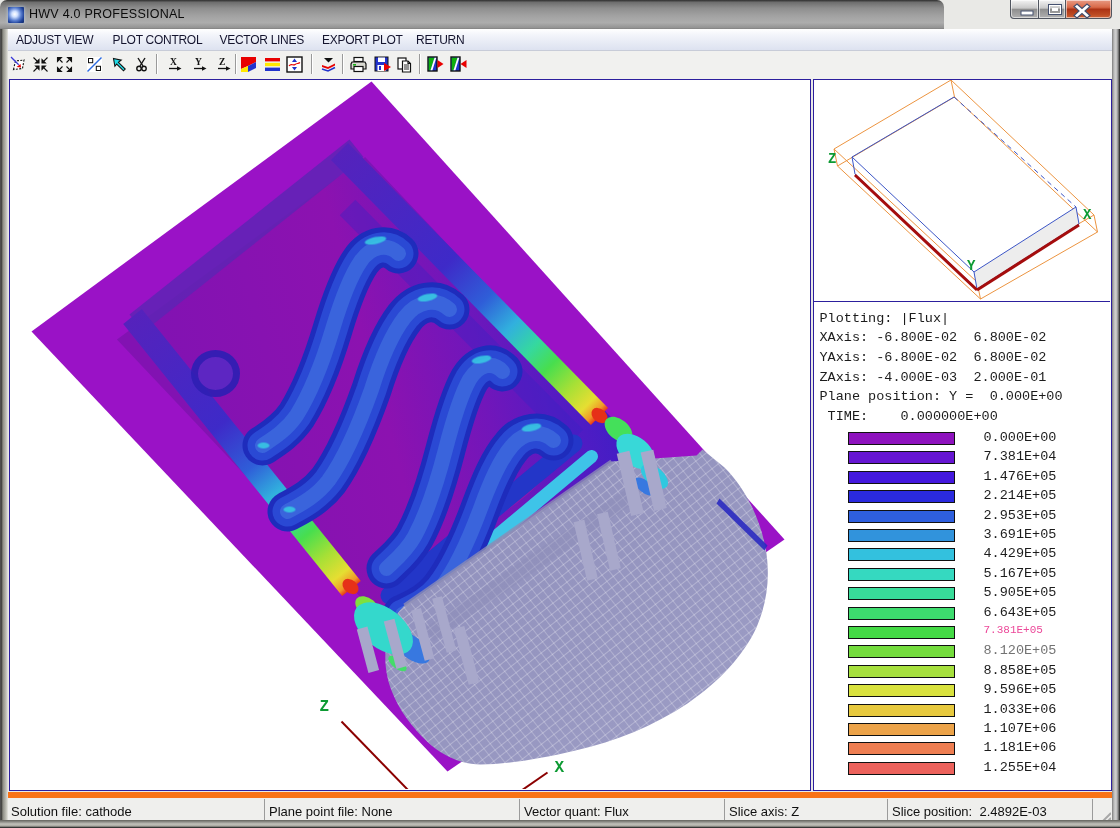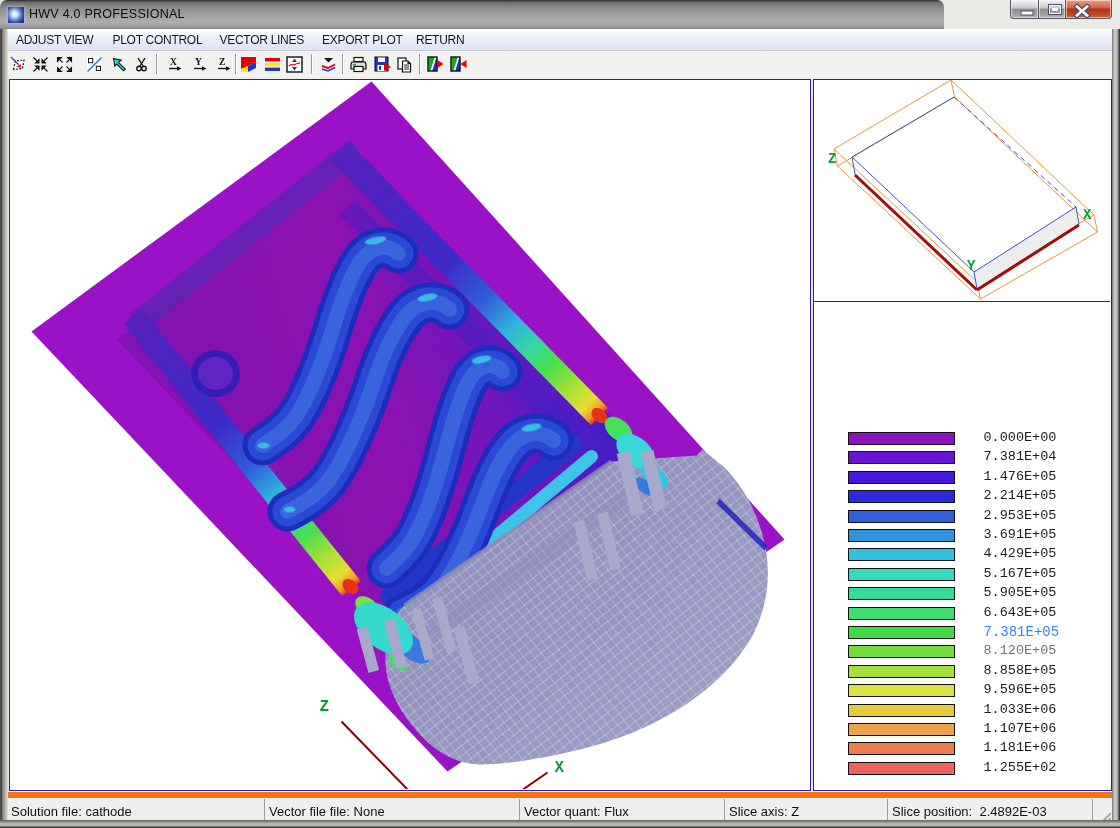--- a/index.html
+++ b/index.html
@@ -421,20 +421,26 @@
         <line x1="163" y1="210" x2="265" y2="145"></line>
       </g>
       <g font-family="'Liberation Mono',monospace" font-size="14" font-weight="bold" fill="#0d9a33">
         <text x="14" y="83">Z</text>
         <text x="269" y="139">X</text>
         <text x="153" y="190">Y</text>
       </g>
     </svg>
     <div class="abs" style="left:0;top:221px;width:295.5px;height:0;border-top:1.5px solid #2c1f9d"></div>
 
+    <div class="abs" style="left:5.5px;top:228.5px;font-family:'Liberation Mono',monospace;font-size:13.5px;color:#1c1c1c;line-height:19.7px;white-space:pre;">Plotting: |Flux|
+XAxis: -6.800E-02  6.800E-02
+YAxis: -6.800E-02  6.800E-02
+ZAxis: -4.000E-03  2.000E-01
+Plane position: Y =  0.000E+00
+ TIME:    0.000000E+00</div>
 
     <div id="legend">
       <div class="abs" style="left:33.5px;top:352.0px;width:105px;height:11px;background:#8E12BE;border:1px solid #111"></div>
       <div class="abs" style="left:169.5px;top:350.0px;font-family:'Liberation Mono',monospace;font-size:13.5px;color:#1c1c1c;">0.000E+00</div>
       <div class="abs" style="left:33.5px;top:371.4px;width:105px;height:11px;background:#6616D2;border:1px solid #111"></div>
       <div class="abs" style="left:169.5px;top:369.4px;font-family:Liberation Mono, monospace;font-size:13.5px;color:#1c1c1c;">7.381E+04</div>
       <div class="abs" style="left:33.5px;top:390.8px;width:105px;height:11px;background:#4418DE;border:1px solid #111"></div>
       <div class="abs" style="left:169.5px;top:388.8px;font-family:'Liberation Mono',monospace;font-size:13.5px;color:#1c1c1c;">1.476E+05</div>
       <div class="abs" style="left:33.5px;top:410.2px;width:105px;height:11px;background:#2A2ADF;border:1px solid #111"></div>
       <div class="abs" style="left:169.5px;top:408.2px;font-family:'Liberation Mono',monospace;font-size:13.5px;color:#1c1c1c;">2.214E+05</div>
@@ -444,42 +450,42 @@
       <div class="abs" style="left:169.5px;top:447.0px;font-family:'Liberation Mono',monospace;font-size:13.5px;color:#1c1c1c;">3.691E+05</div>
       <div class="abs" style="left:33.5px;top:468.4px;width:105px;height:11px;background:#33C1DE;border:1px solid #111"></div>
       <div class="abs" style="left:169.5px;top:466.4px;font-family:'Liberation Mono',monospace;font-size:13.5px;color:#1c1c1c;">4.429E+05</div>
       <div class="abs" style="left:33.5px;top:487.8px;width:105px;height:11px;background:#35D9C0;border:1px solid #111"></div>
       <div class="abs" style="left:169.5px;top:485.8px;font-family:'Liberation Mono',monospace;font-size:13.5px;color:#1c1c1c;">5.167E+05</div>
       <div class="abs" style="left:33.5px;top:507.2px;width:105px;height:11px;background:#38DC99;border:1px solid #111"></div>
       <div class="abs" style="left:169.5px;top:505.2px;font-family:'Liberation Mono',monospace;font-size:13.5px;color:#1c1c1c;">5.905E+05</div>
       <div class="abs" style="left:33.5px;top:526.6px;width:105px;height:11px;background:#3DDC6E;border:1px solid #111"></div>
       <div class="abs" style="left:169.5px;top:524.6px;font-family:'Liberation Mono',monospace;font-size:13.5px;color:#1c1c1c;">6.643E+05</div>
       <div class="abs" style="left:33.5px;top:546.0px;width:105px;height:11px;background:#44DA45;border:1px solid #111"></div>
-      <div class="abs" style="left:169.5px;top:544.0px;font-family:'Liberation Mono',monospace;font-size:14px;color:#3b82f6;">7.381E+05</div>
+      <div class="abs" style="left:169.5px;top:544.0px;font-family:'Liberation Mono',monospace;font-size:11px;color:#ec4899;">7.381E+05</div>
       <div class="abs" style="left:33.5px;top:565.4px;width:105px;height:11px;background:#74DC3D;border:1px solid #111"></div>
       <div class="abs" style="left:169.5px;top:563.4px;font-family:'Liberation Mono',monospace;font-size:13.5px;color:#737373;">8.120E+05</div>
       <div class="abs" style="left:33.5px;top:584.8px;width:105px;height:11px;background:#A6E03D;border:1px solid #111"></div>
       <div class="abs" style="left:169.5px;top:582.8px;font-family:'Liberation Mono',monospace;font-size:13.5px;color:#1c1c1c;">8.858E+05</div>
       <div class="abs" style="left:33.5px;top:604.2px;width:105px;height:11px;background:#D9E23E;border:1px solid #111"></div>
       <div class="abs" style="left:169.5px;top:602.2px;font-family:'Liberation Mono',monospace;font-size:13.5px;color:#1c1c1c;">9.596E+05</div>
       <div class="abs" style="left:33.5px;top:623.6px;width:105px;height:11px;background:#E7C93E;border:1px solid #111"></div>
       <div class="abs" style="left:169.5px;top:621.6px;font-family:'Liberation Mono',monospace;font-size:13.5px;color:#1c1c1c;">1.033E+06</div>
       <div class="abs" style="left:33.5px;top:643.0px;width:105px;height:11px;background:#ECA349;border:1px solid #111"></div>
       <div class="abs" style="left:169.5px;top:641.0px;font-family:'Liberation Mono',monospace;font-size:13.5px;color:#1c1c1c;">1.107E+06</div>
       <div class="abs" style="left:33.5px;top:662.4px;width:105px;height:11px;background:#EE7E52;border:1px solid #111"></div>
       <div class="abs" style="left:169.5px;top:660.4px;font-family:'Liberation Mono',monospace;font-size:13.5px;color:#1c1c1c;">1.181E+06</div>
       <div class="abs" style="left:33.5px;top:681.8px;width:105px;height:11px;background:#EC625C;border:1px solid #111"></div>
-      <div class="abs" style="left:169.5px;top:679.8px;font-family:'Liberation Mono',monospace;font-size:13.5px;color:#1c1c1c;">1.255E+02</div>
+      <div class="abs" style="left:169.5px;top:679.8px;font-family:'Liberation Mono',monospace;font-size:13.5px;color:#1c1c1c;">1.255E+04</div>
     </div>
   </div>
 
   <div id="statusbar">
     <span class="sttext" style="left:3px">Solution file: cathode</span>
     <div class="stseg" style="left:256px"></div>
-    <span class="sttext" style="left:261px">Vector file file: None</span>
+    <span class="sttext" style="left:261px">Plane point file: None</span>
     <div class="stseg" style="left:511px"></div>
     <span class="sttext" style="left:516px">Vector quant: Flux</span>
     <div class="stseg" style="left:716px"></div>
     <span class="sttext" style="left:721px">Slice axis: Z</span>
     <div class="stseg" style="left:879px"></div>
     <span class="sttext" style="left:884px">Slice position:  2.4892E-03</span>
     <div class="stseg" style="left:1084px"></div>
     <svg class="abs" style="left:1089px;top:13px" width="14" height="14" viewBox="0 0 14 14">
       <g stroke="#a8a8a8" stroke-width="2">
           <line x1="14" y1="2" x2="2" y2="14"></line>

